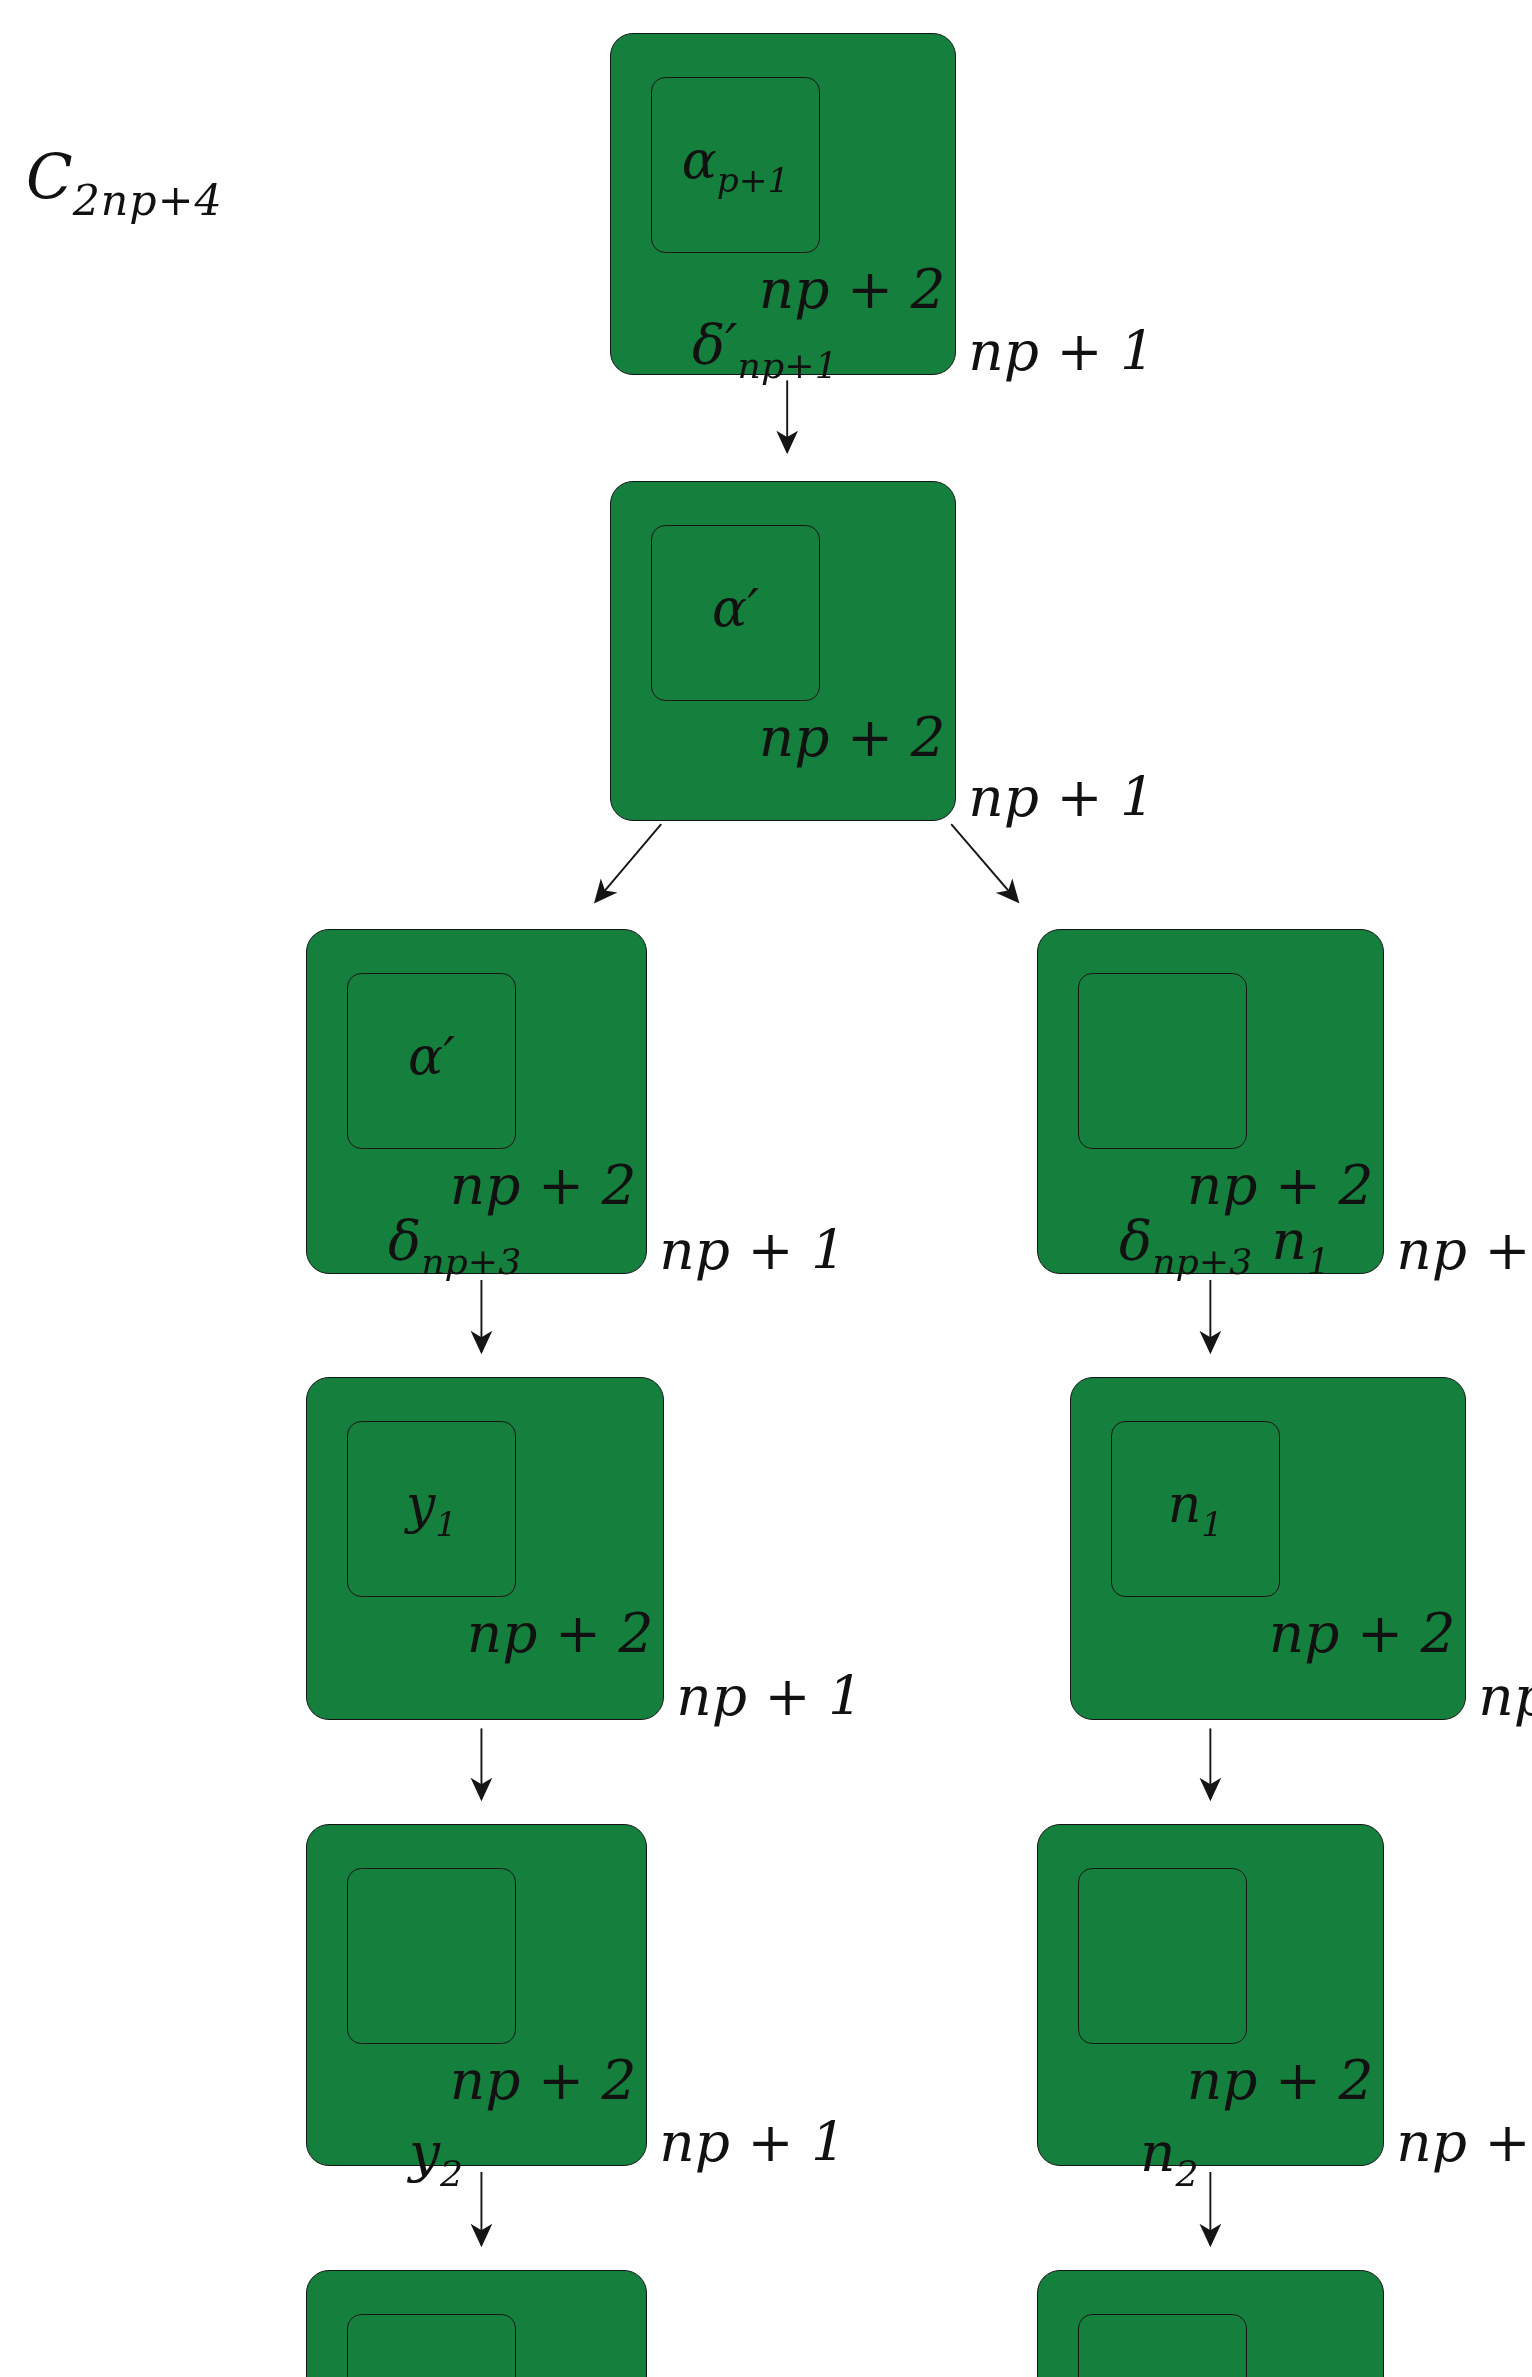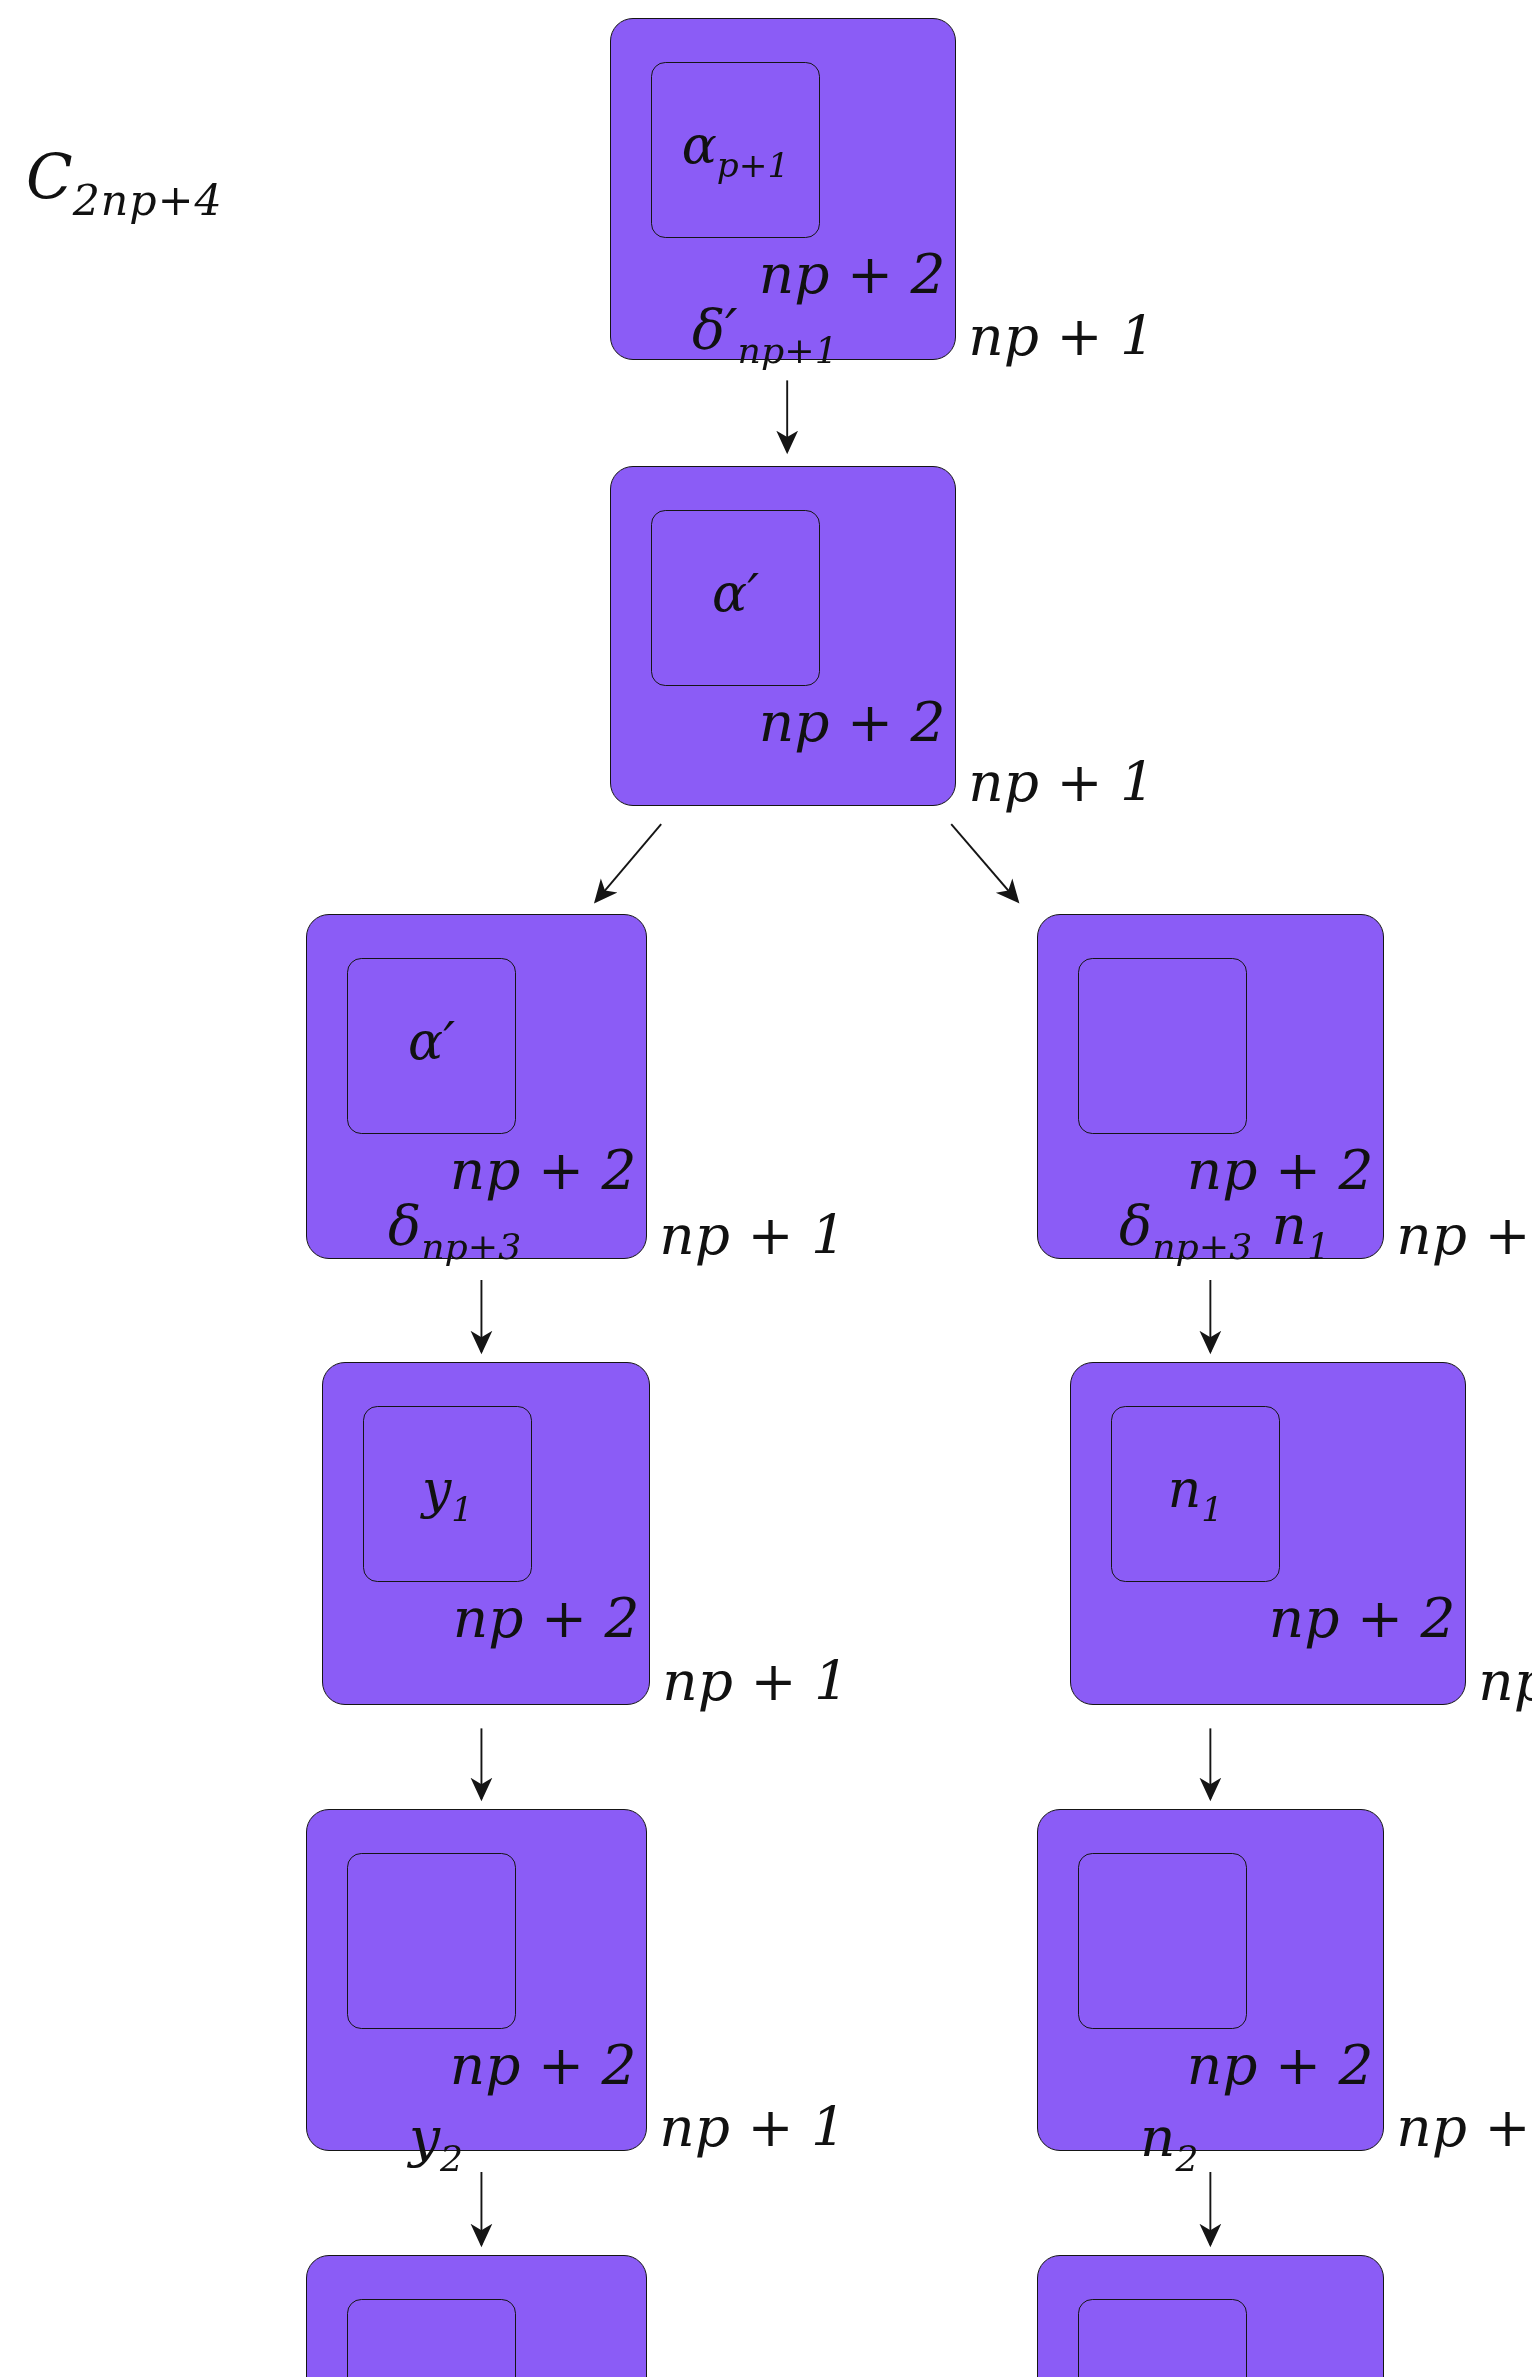--- a/index.html
+++ b/index.html
@@ -1,21 +1,21 @@
 <!DOCTYPE html>
 <html style="font-size:7.6px"><head>
 <meta charset="utf-8">
 <style>
   html,body{margin:0;padding:0;background:#ffffff;}
   body{width:1533px;height:2657px;position:relative;overflow:hidden;}
   .canvas{position:absolute;left:0;top:0;width:1533px;height:2657px;background:#fff;}
   .math{font-family:"DejaVu Serif","Liberation Serif",serif;font-style:italic;color:#111;}
   .rowlabel{position:absolute;left:26px;transform:translateY(-50%);font-size:61px;white-space:nowrap;}
   .rowlabel .s{font-size:70%;vertical-align:-0.42em;letter-spacing:1px;}
-  .node{position:absolute;border:1.9px solid #151515;border-radius:23px;background:#8b5cf6;box-sizing:border-box;}
+  .node{position:absolute;border:1.9px solid #151515;border-radius:23px;background:#15803d;box-sizing:border-box;margin-top:15px;}
   .inner{position:absolute;left:40px;top:43px;width:169px;height:176px;border:1.9px solid #151515;border-radius:14.3px;
          display:flex;align-items:center;justify-content:center;box-sizing:border-box;}
   .innerlabel{font-size:52px;white-space:nowrap;}
   .innerlabel .s,.under .s{font-size:66%;vertical-align:-0.42em;}
   .sizelabel{position:absolute;right:9.5px;top:223px;font-size:55px;white-space:nowrap;}
   .under{position:absolute;left:81px;top:278px;font-size:55px;white-space:nowrap;}
   .under .extra{margin-left:0.35em;}
   .port{position:absolute;left:calc(100% + 13.3px);top:calc(100% - 55px);font-size:55px;white-space:nowrap;}
   svg.arrows{position:absolute;left:0;top:0;}
 </style>
@@ -74,21 +74,21 @@
 
   <div class="node" style="left:1037px;top:914px;width:347px;height:345px">
     <div class="inner">
       <span class="innerlabel math"><span></span><span class="s"></span></span>
     </div>
     <div class="sizelabel math"><span>np + 2</span></div>
     <div class="under math"><span>δ</span><span class="s">np+3</span><span class="extra">n</span><span class="s">1</span></div>
     <div class="port math"><span>np + 1</span></div>
   </div>
 
-  <div class="node" style="left:322px;top:1362px;width:328px;height:343px">
+  <div class="node" style="left:306px;top:1362px;width:358px;height:343px">
     <div class="inner">
       <span class="innerlabel math"><span>y</span><span class="s">1</span></span>
     </div>
     <div class="sizelabel math"><span>np + 2</span></div>
     <div class="port math"><span>np + 1</span></div>
   </div>
 
   <div class="node" style="left:1070px;top:1362px;width:396px;height:343px">
     <div class="inner">
       <span class="innerlabel math"><span>n</span><span class="s">1</span></span>

